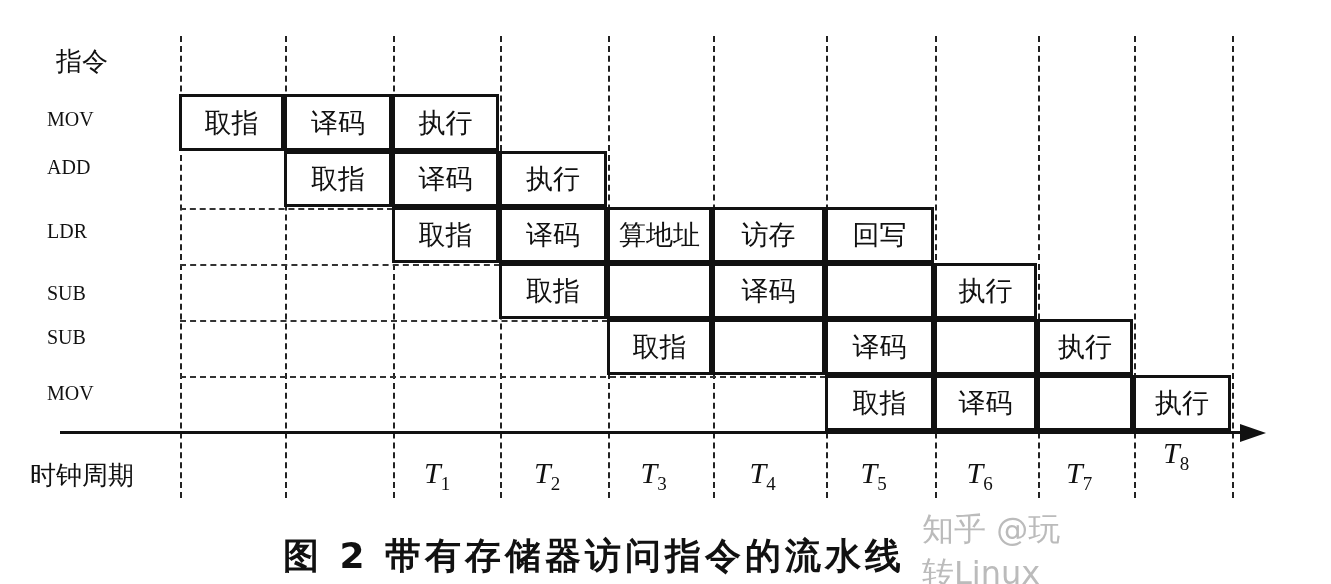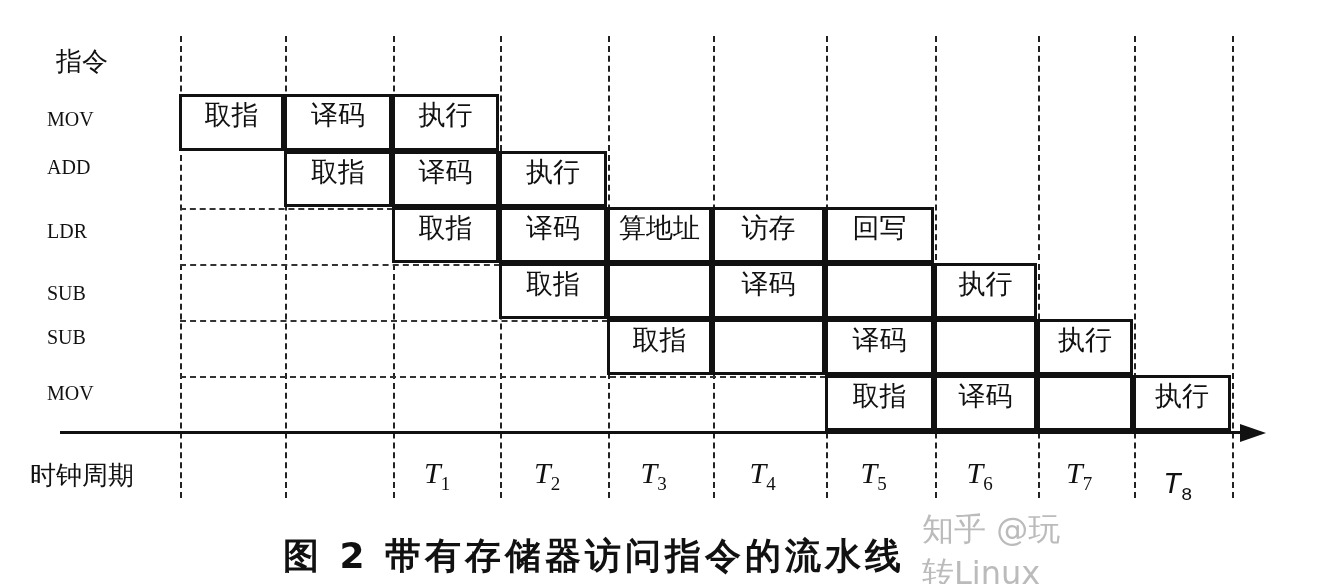--- a/index.html
+++ b/index.html
@@ -2,21 +2,21 @@
 <html><head>
 <meta charset="utf-8">
 <style>
   html,body{margin:0;padding:0;background:#ffffff;}
   body{width:1331px;height:584px;position:relative;overflow:hidden;font-family:"DejaVu Serif","Liberation Serif",serif;color:#111;}
   #stage{position:absolute;left:0;top:0;width:1063px;height:584px;}
   .lbl{position:absolute;font-size:20px;font-family:Liberation Serif, serif;white-space:nowrap;}
   .cjk{font-family:"DejaVu Sans","Liberation Sans",sans-serif;}
   .vdash{position:absolute;width:0;border-left:2px dashed #222;}
   .hdash{position:absolute;height:0;border-top:2px dashed #333;}
-  .cell{position:absolute;box-sizing:border-box;display:flex;align-items:flex-start;justify-content:center;font-size:27px;font-family:"DejaVu Sans","Liberation Sans",sans-serif;}
+  .cell{position:absolute;box-sizing:border-box;display:flex;align-items:center;justify-content:center;font-size:27px;font-family:"DejaVu Sans","Liberation Sans",sans-serif;}
   .solid{position:absolute;background:#111;}
   .tlabel{position:absolute;font-style:italic;font-size:30px;font-family:"Liberation Serif","DejaVu Serif",serif;}
   .tlabel sub{font-style:normal;font-size:19px;}
   .caption{position:absolute;left:283px;top:532px;font-size:36px;font-weight:bold;font-family:"DejaVu Sans","Liberation Sans",sans-serif;letter-spacing:4px;}
   .watermark{position:absolute;left:922px;top:508px;font-size:32px;color:#bbbbbb;font-family:"DejaVu Sans","Liberation Sans",sans-serif;}
 </style>
 </head>
 <body>
 
 <div id="stage">
@@ -127,18 +127,18 @@
   <div style="position:absolute;left:1240px;top:424px;width:0;height:0;border-top:9px solid transparent;border-bottom:9px solid transparent;border-left:26px solid #111;"></div>
 
   <div id="clock">
       <div class="tlabel" style="left: 424px; top: 456px;">T<sub>1</sub></div>
       <div class="tlabel" style="left: 534px; top: 456px;">T<sub>2</sub></div>
       <div class="tlabel" style="left: 640.5px; top: 456px;">T<sub>3</sub></div>
       <div class="tlabel" style="left: 749.5px; top: 456px;">T<sub>4</sub></div>
       <div class="tlabel" style="left: 860.5px; top: 456px;">T<sub>5</sub></div>
       <div class="tlabel" style="left: 966.5px; top: 456px;">T<sub>6</sub></div>
       <div class="tlabel" style="left: 1066px; top: 456px;">T<sub>7</sub></div>
-      <div class="tlabel" style="left: 1163px; top: 468px; font-family: Liberation Mono, monospace;">T<sub>8</sub></div>
+      <div class="tlabel" style="left: 1163px; top: 436px;">T<sub>8</sub></div>
     </div>
 
   <div class="caption">图 2   带有存储器访问指令的流水线</div>
   <div class="watermark">知乎 @玩转Linux内核</div>
 </div>
 
 </body></html>

